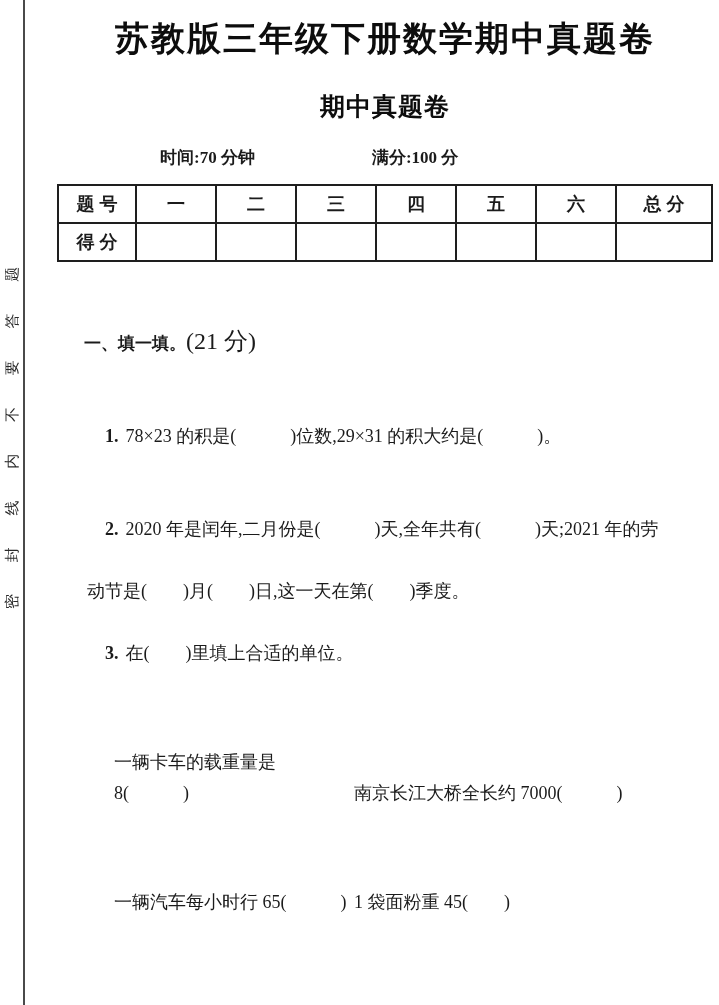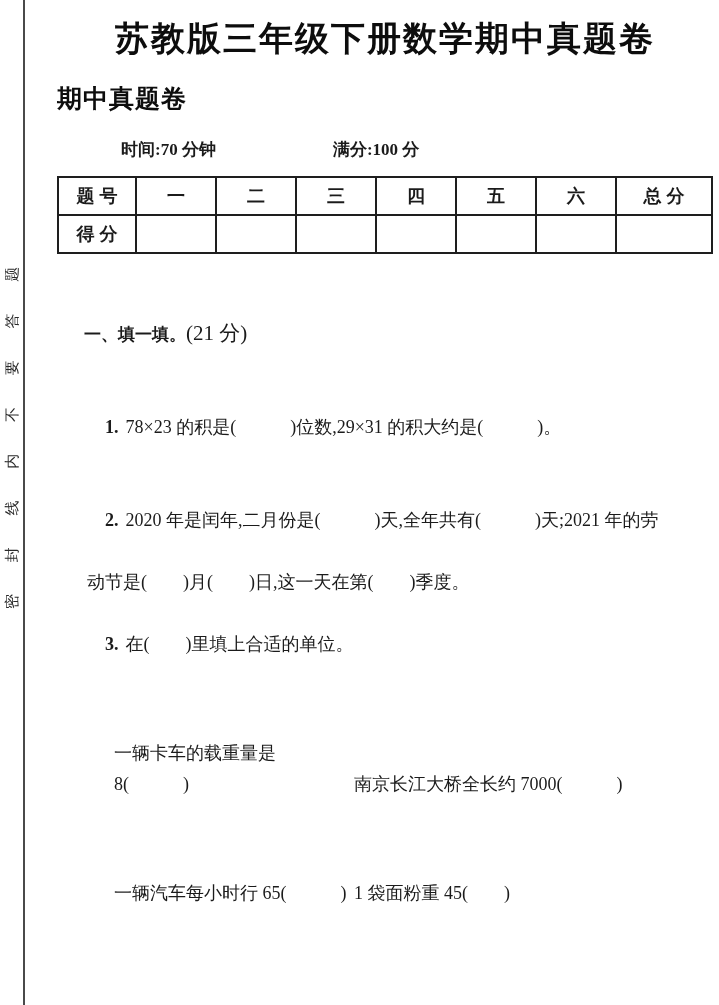--- a/index.html
+++ b/index.html
@@ -25,29 +25,29 @@
   }
   .content {
     position: absolute; left: 57px; top: 0; width: 656px;
   }
   .title {
     margin-top: 16px; text-align: center;
     font-family: "Liberation Sans", "DejaVu Sans", sans-serif;
     font-size: 34px; font-weight: 900; letter-spacing: 2px; color: #0d0d0d;
   }
   .subtitle {
-    margin-top: 20px; text-align: left;
+    margin-top: 28px; text-align: center;
     font-family: "Liberation Sans", "DejaVu Sans", sans-serif;
     font-size: 25px; font-weight: 800; letter-spacing: 1px; color: #0d0d0d;
   }
   .meta {
     margin-top: 23px; display: flex;
     font-size: 17px; font-weight: 700; white-space: pre-wrap;
   }
-  .meta-time { margin-left: 64px; }
+  .meta-time { margin-left: 103px; }
   .meta-score { margin-left: 117px; }
   table.score-table {
     margin-top: 15px; width: 100%;
     border-collapse: collapse; table-layout: fixed;
     font-family: "Liberation Sans", "DejaVu Sans", sans-serif;
     font-size: 18px; font-weight: 700;
   }
   table.score-table td {
     border: 2px solid #1e1e1e; height: 38px;
     text-align: center; vertical-align: middle; white-space: pre;
@@ -55,21 +55,21 @@
   table.score-table td.c-label { width: 78px; }
   table.score-table td.c-total { width: 96px; }
   .sec1 { margin-top: 33px; }
   .line {
     line-height: 31px; font-size: 18px; white-space: pre-wrap;
   }
   .sec-heading .h-bold {
     font-family: "Liberation Sans", "DejaVu Sans", sans-serif;
     font-weight: 800; font-size: 17px;
   }
-  .sec-heading .h-light { font-size: 21px; }
+  .sec-heading .h-light { font-size: 24px; }
   .q { padding-left: 21px; }
   .q .num { font-weight: 700; margin-right: 7px; }
   .cont { padding-left: 30px; }
   .two-col { padding-left: 30px; }
   .two-col .col-left { display: inline-block; width: 240px; margin-top: 16px; }
 </style>
 </head>
 <body>
 
 <div class="seal-rule"></div>

